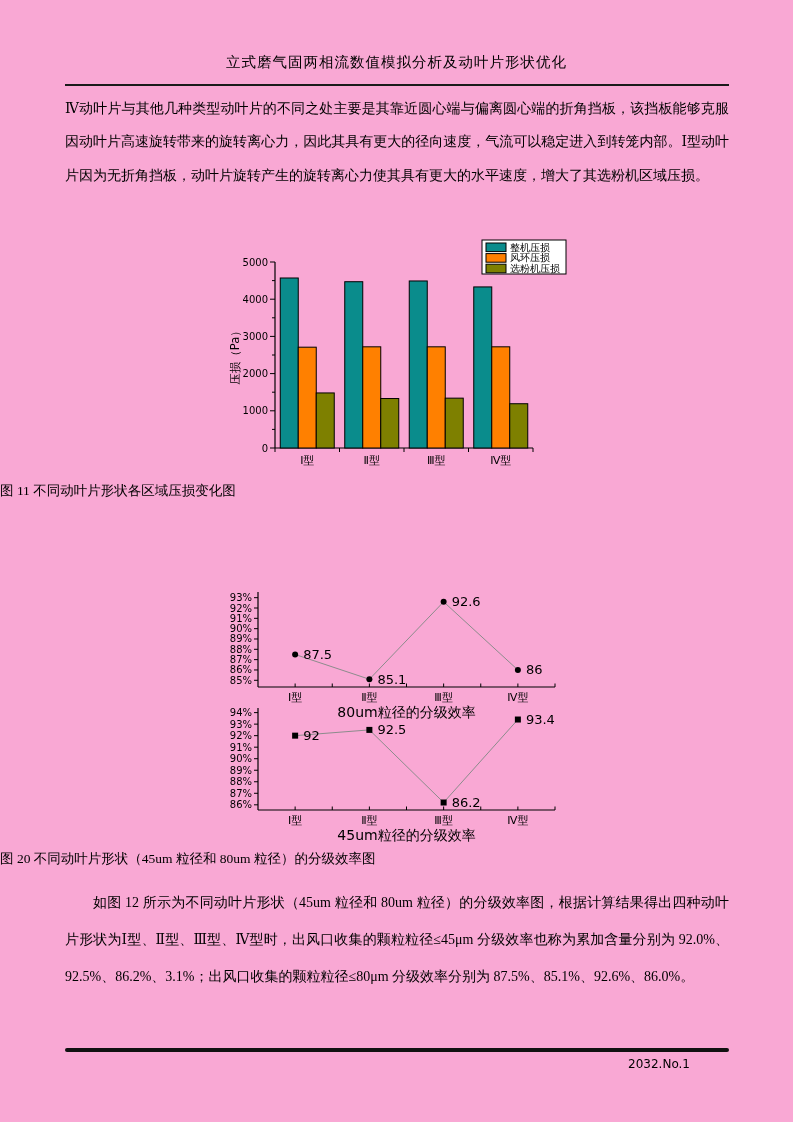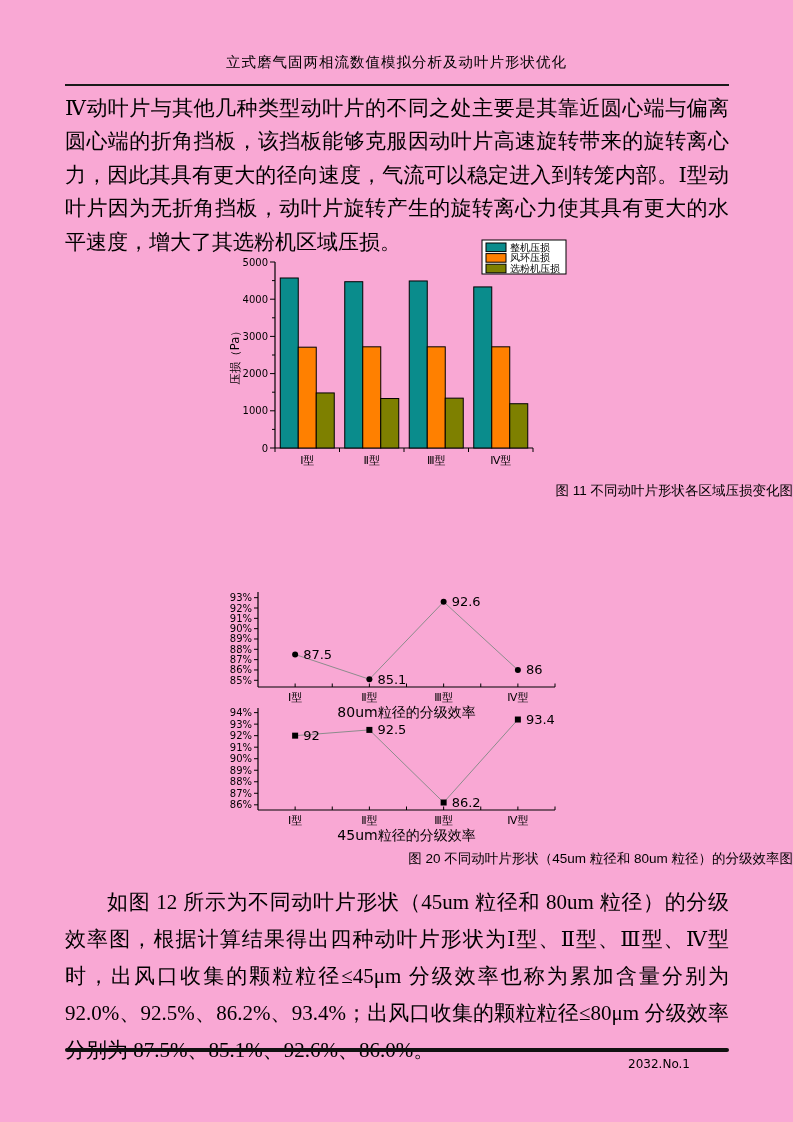--- a/index.html
+++ b/index.html
@@ -1,25 +1,25 @@
 <!DOCTYPE html>
 <html><head>
 <meta charset="utf-8">
 <style>
   *{margin:0;padding:0;box-sizing:border-box}
   html,body{background:#888}
   body{width:793px;margin:0 auto;font-family:"Liberation Serif","DejaVu Serif",serif;color:#000}
   .page{position:relative;width:793px;height:1122px;background:#f9a8d4;overflow:hidden}
   .header-title{position:absolute;top:53px;left:0;width:100%;text-align:center;font-size:14.5px;letter-spacing:1px}
   .header-rule{position:absolute;top:84px;left:65px;width:664px;height:1.5px;background:#1a1a1a}
-  .para{position:absolute;left:65px;width:664px;text-align:justify;font-size:21px}
+  .para{position:absolute;left:65px;width:664px;text-align:justify;font-size:14px}
   .p1{top:92px;line-height:33.4px}
   .p2{top:884px;line-height:37px;text-indent:2em}
-  .caption{position:absolute;left:0;width:100%;text-align:right;
-           font-family:Liberation Sans, sans-serif;font-size:13.5px}
+  .caption{position:absolute;left:0;width:100%;text-align:left;
+           font-family:Liberation Serif, serif;font-size:13.5px}
   .cap11{top:482px}
   .cap12{top:850px}
   .section-heading{position:absolute;top:517px;left:65px;font-size:17.5px;font-weight:bold;letter-spacing:.5px}
   svg.chart{position:absolute;left:225px;overflow:visible}
   #barchart{top:232px}
   #line80{top:580px}
   #line45{top:702px}
   .footer-rule{position:absolute;top:1048px;left:65px;width:664px;height:3.5px;background:#111;border-radius:2px}
   .footer-page{position:absolute;top:1057px;left:0;width:100%;text-align:center;
                font-family:"DejaVu Sans","Liberation Sans",sans-serif;font-size:12px}
@@ -175,18 +175,18 @@
       <text x="226.625" y="105.00847457627113" font-size="13" text-anchor="start" font-family="&quot;DejaVu Sans&quot;,&quot;Liberation Sans&quot;,sans-serif" fill="#000">86.2</text>
       <text x="218.625" y="122" font-size="11" text-anchor="middle" font-family="&quot;DejaVu Sans&quot;,&quot;Liberation Sans&quot;,sans-serif" fill="#000">Ⅲ型</text>
       <rect x="289.875" y="14.52542372881355" width="6" height="6" fill="#000000"></rect>
       <text x="300.875" y="22.02542372881355" font-size="13" text-anchor="start" font-family="&quot;DejaVu Sans&quot;,&quot;Liberation Sans&quot;,sans-serif" fill="#000">93.4</text>
       <text x="292.875" y="122" font-size="11" text-anchor="middle" font-family="&quot;DejaVu Sans&quot;,&quot;Liberation Sans&quot;,sans-serif" fill="#000">Ⅳ型</text>
       <text x="181.5" y="138" font-size="14" text-anchor="middle" font-family="&quot;DejaVu Sans&quot;,&quot;Liberation Sans&quot;,sans-serif" fill="#000">45um粒径的分级效率</text>
     </svg>
 
   <div class="caption cap12">图 20 不同动叶片形状（45um 粒径和 80um 粒径）的分级效率图</div>
 
-  <div class="para p2">如图 12 所示为不同动叶片形状（45um 粒径和 80um 粒径）的分级效率图，根据计算结果得出四种动叶片形状为Ⅰ型、Ⅱ型、Ⅲ型、Ⅳ型时，出风口收集的颗粒粒径≤45μm 分级效率也称为累加含量分别为 92.0%、92.5%、86.2%、93.4%；出风口收集的颗粒粒径≤80μm 分级效率分别为 87.5%、85.1%、92.6%、86.0%。</div>
+  <div class="para p2">如图 12 所示为不同动叶片形状（45um 粒径和 80um 粒径）的分级效率图，根据计算结果得出四种动叶片形状为Ⅰ型、Ⅱ型、Ⅲ型、Ⅳ型时，出风口收集的颗粒粒径≤45μm 分级效率也称为累加含量分别为 92.0%、92.5%、86.2%、3.1%；出风口收集的颗粒粒径≤80μm 分级效率分别为 87.5%、85.1%、92.6%、86.0%。</div>
 
   <div class="footer-rule"></div>
   <div class="footer-issue">2032.No.1</div>
 
 </div>
 
 </body></html>

